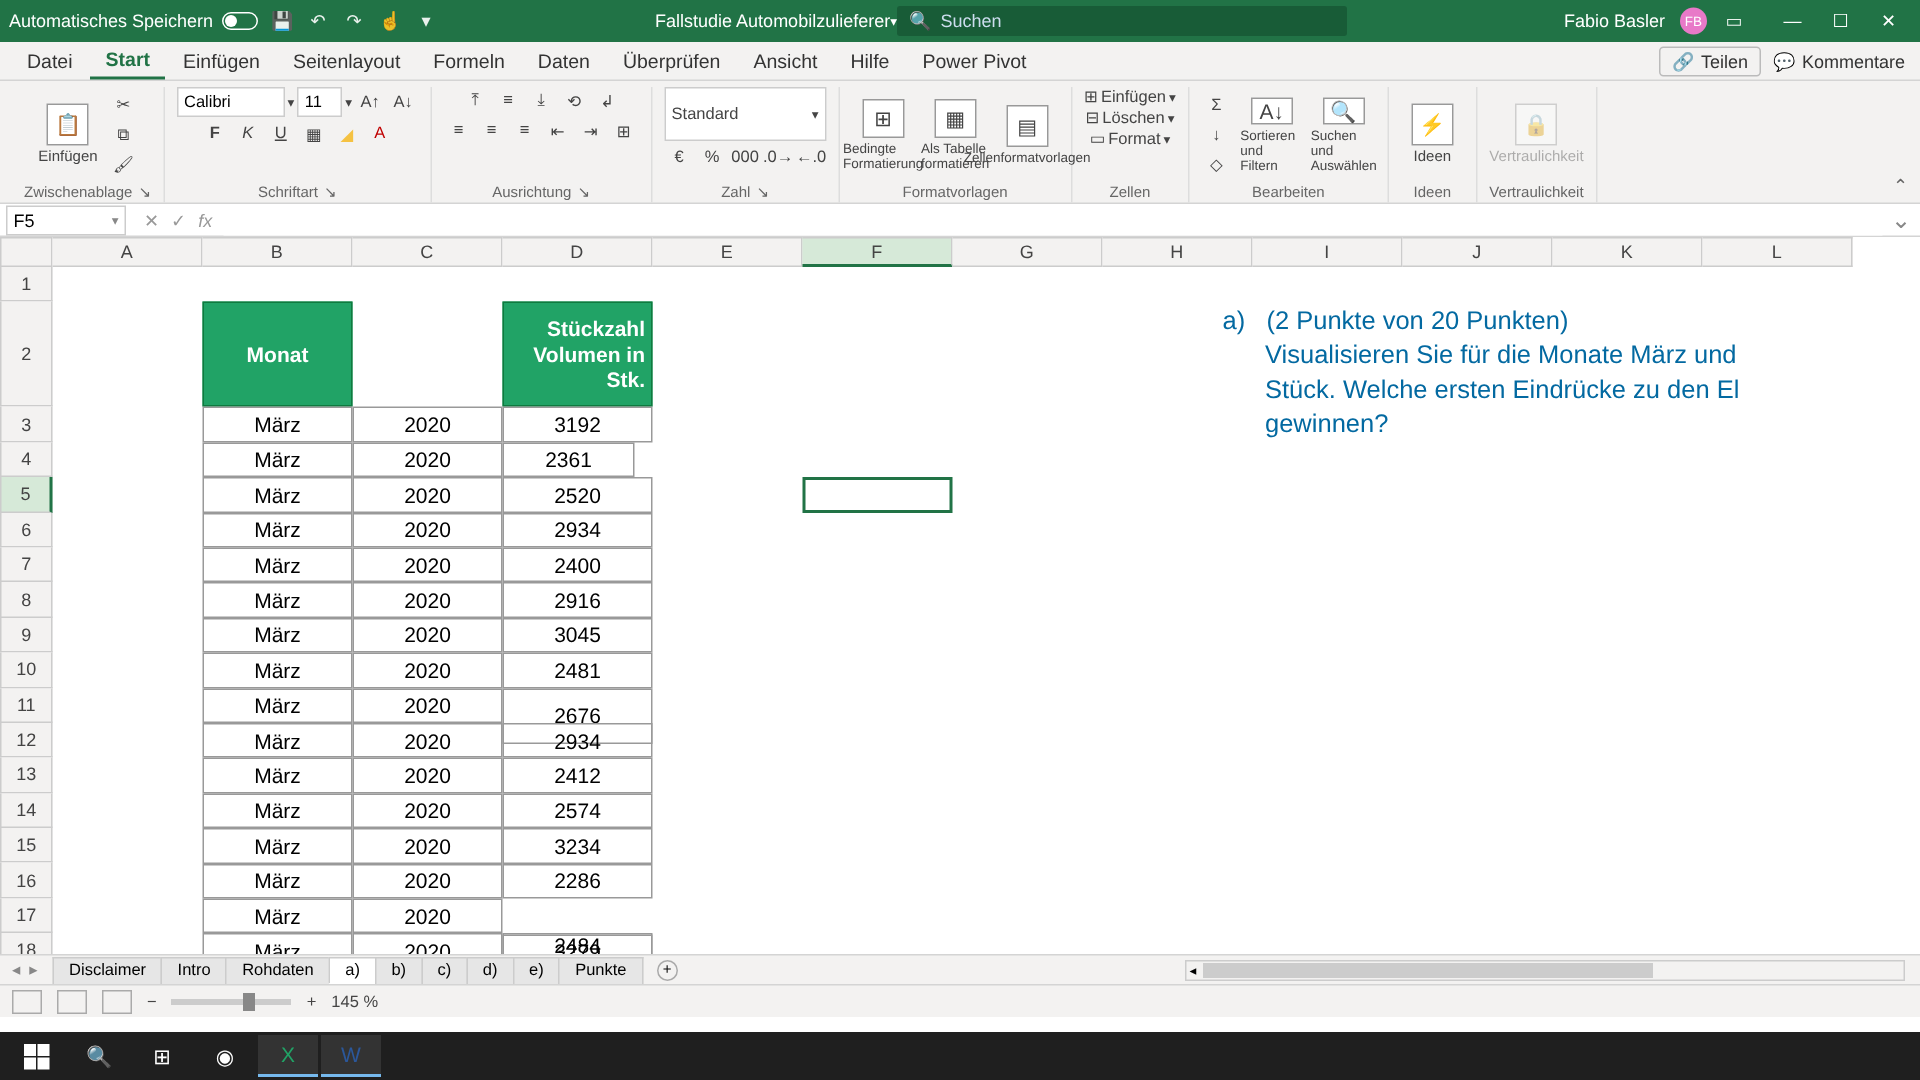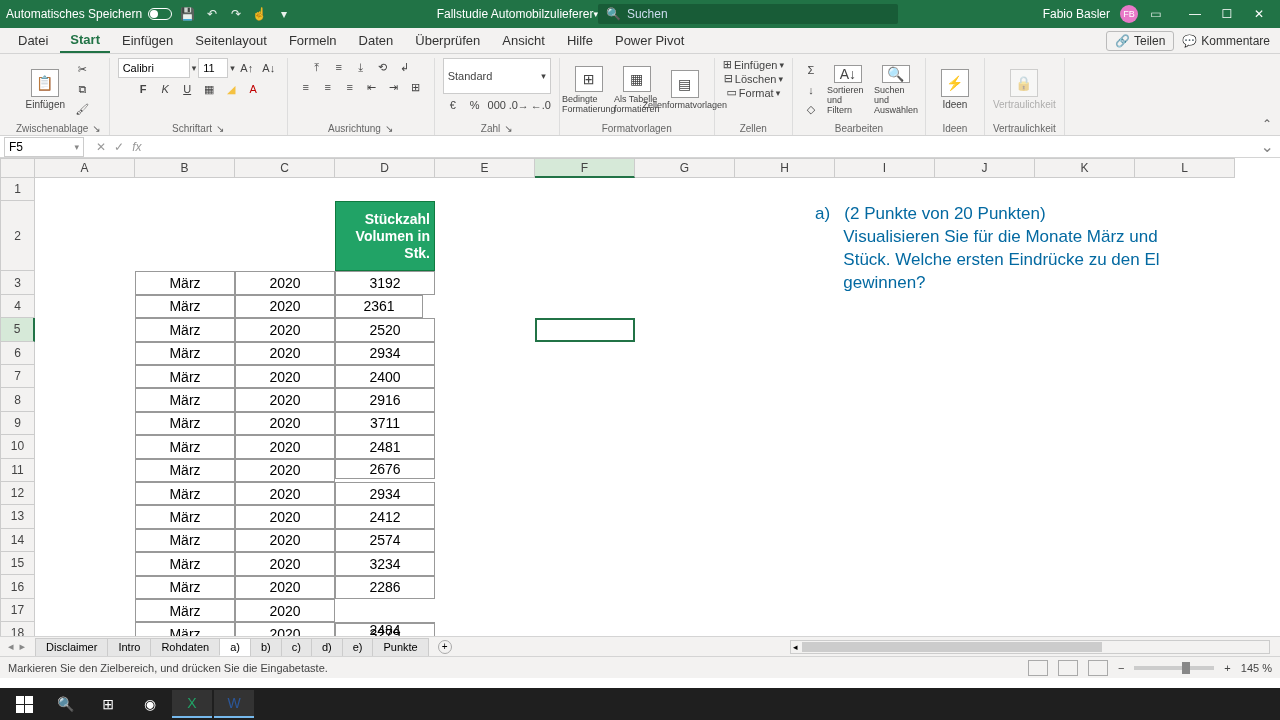--- a/index.html
+++ b/index.html
@@ -371,20 +371,21 @@
         <div class="row-h" style="height: 23.4px;">11</div>
         <div class="row-h" style="height: 23.4px;">12</div>
         <div class="row-h" style="height: 23.4px;">13</div>
         <div class="row-h" style="height: 23.4px;">14</div>
         <div class="row-h" style="height: 23.4px;">15</div>
         <div class="row-h" style="height: 23.4px;">16</div>
         <div class="row-h" style="height: 23.4px;">17</div>
         <div class="row-h" style="height: 23.4px;">18</div>
       </div>
     <div class="cells" id="cells">
+        <div class="cell header-cell" style="left: 100px; top: 23.4px; width: 100px; height: 70px;">Monat</div>
         <div class="cell header-cell" style="left: 300px; top: 23.4px; width: 100px; height: 70px;">Stückzahl Volumen in Stk.</div>
         <div class="cell data-cell" style="left: 100px; top: 93.4px; width: 100px; height: 23.4px;">März</div>
         <div class="cell data-cell" style="left: 200px; top: 93.4px; width: 100px; height: 23.4px;">2020</div>
         <div class="cell data-cell" style="left: 300px; top: 93.4px; width: 100px; height: 23.4px;">3192</div>
         <div class="cell data-cell" style="left: 100px; top: 116.8px; width: 100px; height: 23.4px;">März</div>
         <div class="cell data-cell" style="left: 200px; top: 116.8px; width: 100px; height: 23.4px;">2020</div>
         <div class="cell data-cell" style="left: 300px; top: 116.8px; width: 88px; height: 23.4px;">2361</div>
         <div class="cell data-cell" style="left: 100px; top: 140.2px; width: 100px; height: 23.4px;">März</div>
         <div class="cell data-cell" style="left: 200px; top: 140.2px; width: 100px; height: 23.4px;">2020</div>
         <div class="cell data-cell" style="left: 300px; top: 140.2px; width: 100px; height: 23.4px;">2520</div>
@@ -392,27 +393,27 @@
         <div class="cell data-cell" style="left: 200px; top: 163.6px; width: 100px; height: 23.4px;">2020</div>
         <div class="cell data-cell" style="left: 300px; top: 163.6px; width: 100px; height: 23.4px;">2934</div>
         <div class="cell data-cell" style="left: 100px; top: 187px; width: 100px; height: 23.4px;">März</div>
         <div class="cell data-cell" style="left: 200px; top: 187px; width: 100px; height: 23.4px;">2020</div>
         <div class="cell data-cell" style="left: 300px; top: 187px; width: 100px; height: 23.4px;">2400</div>
         <div class="cell data-cell" style="left: 100px; top: 210.4px; width: 100px; height: 23.4px;">März</div>
         <div class="cell data-cell" style="left: 200px; top: 210.4px; width: 100px; height: 23.4px;">2020</div>
         <div class="cell data-cell" style="left: 300px; top: 210.4px; width: 100px; height: 23.4px;">2916</div>
         <div class="cell data-cell" style="left: 100px; top: 233.8px; width: 100px; height: 23.4px;">März</div>
         <div class="cell data-cell" style="left: 200px; top: 233.8px; width: 100px; height: 23.4px;">2020</div>
-        <div class="cell data-cell" style="left: 300px; top: 233.8px; width: 100px; height: 23.4px;">3711</div>
+        <div class="cell data-cell" style="left: 300px; top: 233.8px; width: 100px; height: 23.4px;">3045</div>
         <div class="cell data-cell" style="left: 100px; top: 257.2px; width: 100px; height: 23.4px;">März</div>
         <div class="cell data-cell" style="left: 200px; top: 257.2px; width: 100px; height: 23.4px;">2020</div>
         <div class="cell data-cell" style="left: 300px; top: 257.2px; width: 100px; height: 23.4px;">2481</div>
         <div class="cell data-cell" style="left: 100px; top: 280.6px; width: 100px; height: 23.4px;">März</div>
         <div class="cell data-cell" style="left: 200px; top: 280.6px; width: 100px; height: 23.4px;">2020</div>
-        <div class="cell data-cell" style="left: 300px; top: 280.6px; width: 100px; height: 20px;">2676</div>
+        <div class="cell data-cell" style="left: 300px; top: 280.6px; width: 100px; height: 37px;">2676</div>
         <div class="cell data-cell" style="left: 100px; top: 304px; width: 100px; height: 23.4px;">März</div>
         <div class="cell data-cell" style="left: 200px; top: 304px; width: 100px; height: 23.4px;">2020</div>
         <div class="cell data-cell" style="left: 300px; top: 304px; width: 100px; height: 23.4px;">2934</div>
         <div class="cell data-cell" style="left: 100px; top: 327.4px; width: 100px; height: 23.4px;">März</div>
         <div class="cell data-cell" style="left: 200px; top: 327.4px; width: 100px; height: 23.4px;">2020</div>
         <div class="cell data-cell" style="left: 300px; top: 327.4px; width: 100px; height: 23.4px;">2412</div>
         <div class="cell data-cell" style="left: 100px; top: 350.8px; width: 100px; height: 23.4px;">März</div>
         <div class="cell data-cell" style="left: 200px; top: 350.8px; width: 100px; height: 23.4px;">2020</div>
         <div class="cell data-cell" style="left: 300px; top: 350.8px; width: 100px; height: 23.4px;">2574</div>
         <div class="cell data-cell" style="left: 100px; top: 374.2px; width: 100px; height: 23.4px;">März</div>
@@ -450,21 +451,20 @@
       <div class="sheet-tab">Punkte</div>
     </div>
   <span style="margin-left:10px;border:1px solid #aaa;border-radius:50%;width:14px;height:14px;display:flex;align-items:center;justify-content:center;font-size:10px;">+</span>
   <div class="hscroll">
     <span style="font-size:9px;padding:0 2px;">◂</span>
       <div class="hscroll-thumb"></div>
   </div>
 </div>
 
 <div class="status-bar">
-  <span>Markieren Sie den Zielbereich, und drücken Sie die Eingabetaste.</span>
   <div class="status-right">
     <div class="view-btn"></div>
     <div class="view-btn"></div>
     <div class="view-btn"></div>
     <span>−</span>
     <div class="zoom-slider"></div>
     <span>+</span>
     <span>145 %</span>
   </div>
 </div>

